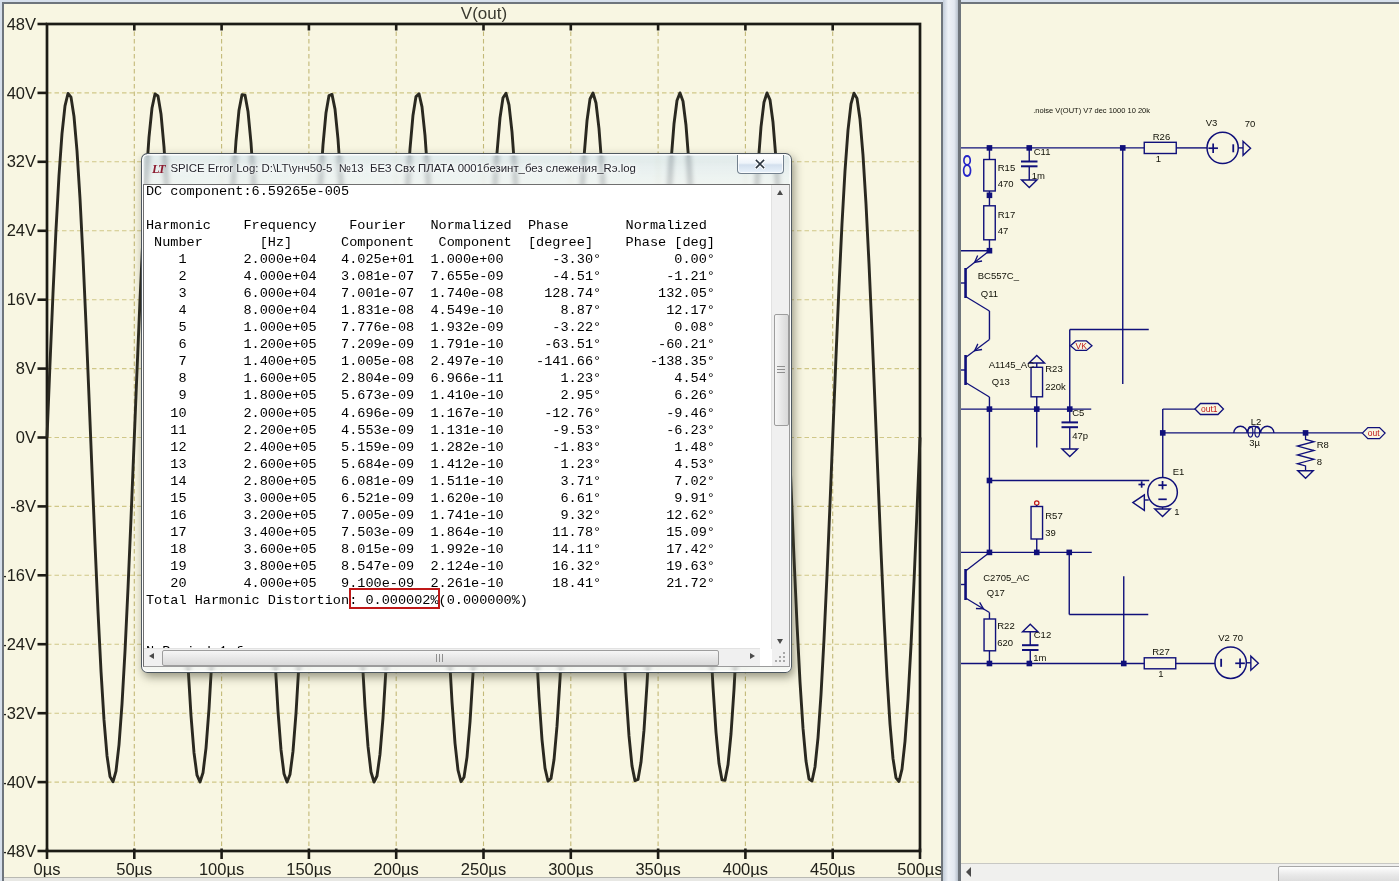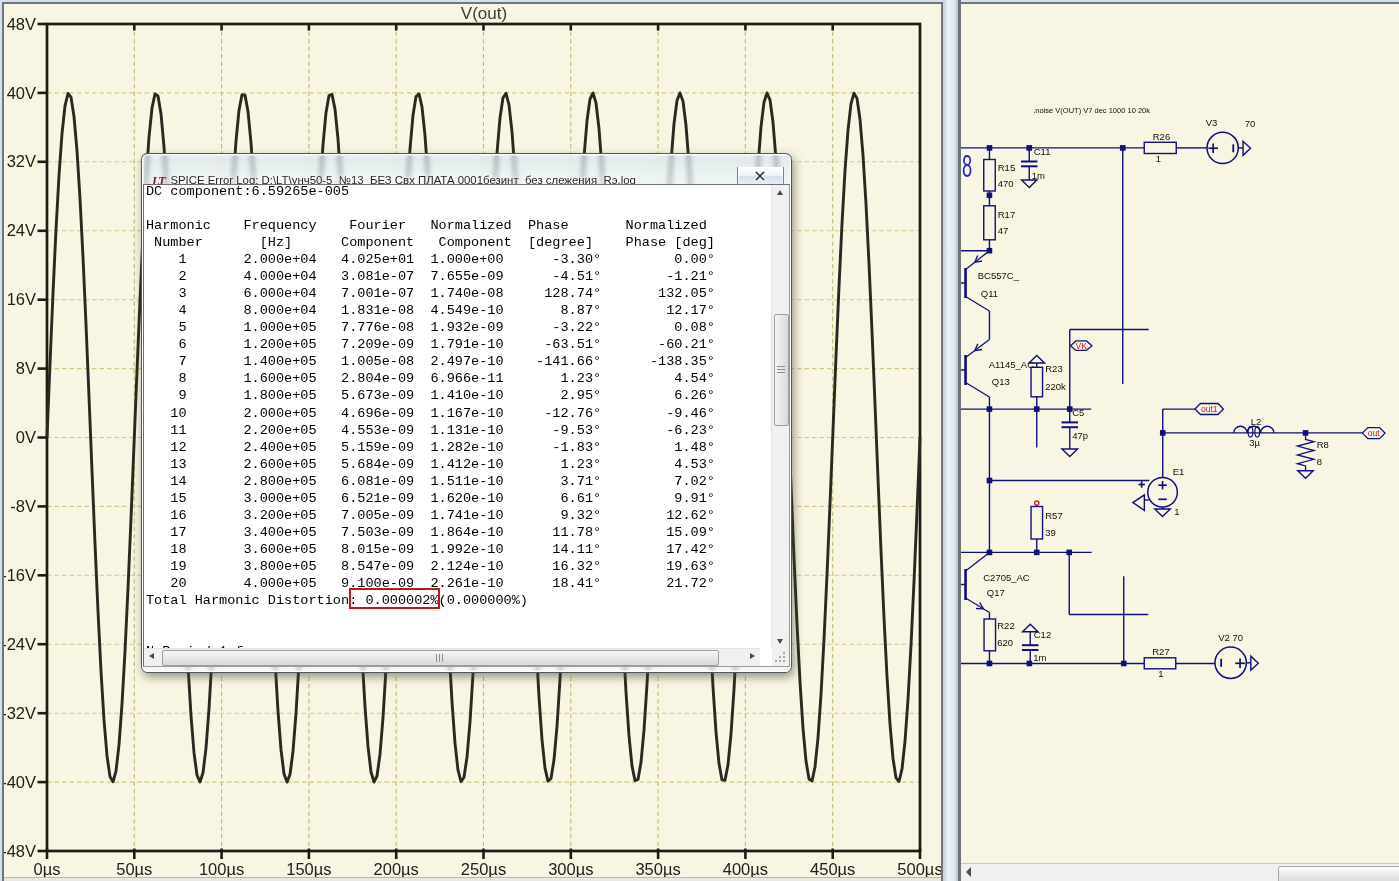--- a/index.html
+++ b/index.html
@@ -19,21 +19,21 @@
   
   #rpane{left:960.5px;top:4px;width:438.5px;height:859px;background:#f8f6e2;overflow:hidden;}
   #rsb{left:960.5px;top:863px;width:438.5px;height:18px;background:#f0f0ee;border-top:1px solid #c8c8c4;}
   #rsb .thumb{position:absolute;left:317px;top:1.5px;width:122px;height:15px;background:linear-gradient(#fdfdfd,#e8e8e8 55%,#dcdcdc);border:1px solid #a7a7a7;border-radius:2px;}
   #rsb .arr{position:absolute;left:5px;top:3px;width:0;height:0;border:5px solid transparent;border-right:5.5px solid #4a4a4a;border-left:none;}
   
   #dlg{left:141.4px;top:153px;width:648.6px;height:518px;border:1.4px solid rgba(62,72,82,.9);
       border-radius:6.5px;background:linear-gradient(rgba(206,228,248,.55), rgba(238,245,251,.63) 32px, rgba(242,247,251,.66));
       backdrop-filter:blur(2.6px);
       box-shadow:2px 4px 10px rgba(70,70,50,.55), inset 0 0 0 1.5px rgba(255,255,255,.9);}
-  #ttl{position:absolute;left:0;top:12px;right:0;height:14px;}
+  #ttl{position:absolute;left:0;top:0;right:0;height:14px;}
   #ltlogo{position:absolute;left:9.5px;top:8px;font:italic bold 12.5px "Liberation Serif",serif;color:#8c1b2f;letter-spacing:-1.2px;}
   #ttxt{position:absolute;left:28px;top:8px;font-size:11.4px;color:#26262e;white-space:pre;text-shadow:0 0 7px #fff,0 0 4px rgba(255,255,255,.9),0 0 2px #fff;}
   #closebtn{position:absolute;right:6.5px;top:0.8px;width:45px;height:18px;
       background:linear-gradient(#ffffff,#eef4fa 45%,#d3e0ee 55%,#e9f2fb);
       border:1px solid #72808e;border-top:none;border-radius:0 0 4px 4px;
       box-shadow:inset 0 0 0 1px rgba(255,255,255,.75);}
   #cli{position:absolute;left:1px;top:29.5px;width:632.8px;height:481px;
       border:1.4px solid;border-color:#6f6f6f #9b9b9b #9b9b9b #6f6f6f;background:#fff;padding-left:12px;}
   #cliw{position:absolute;inset:0;overflow:hidden;background:#fff;}
   #logtext{position:absolute;left:1.5px;top:-1.6px;margin:0;

